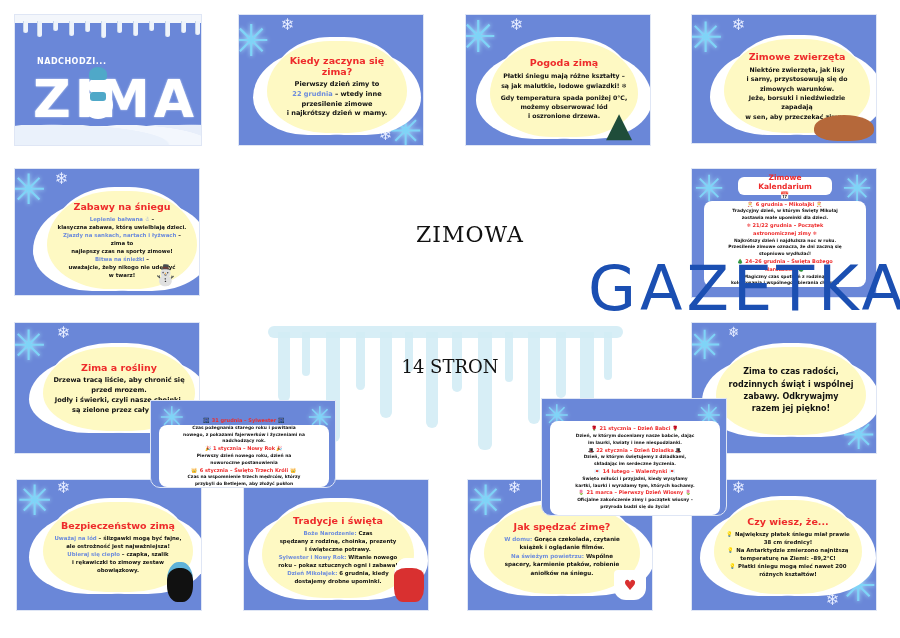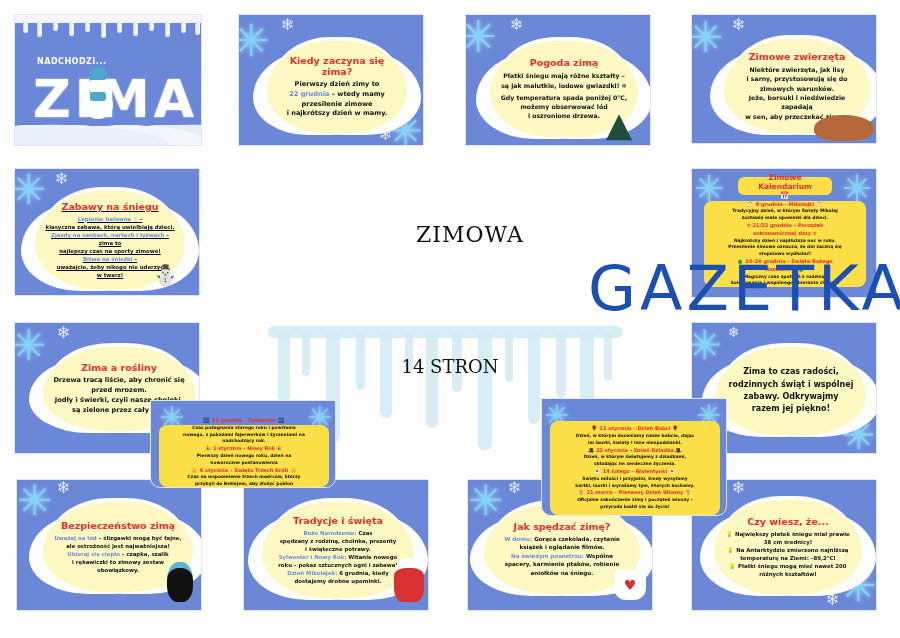--- a/index.html
+++ b/index.html
@@ -37,21 +37,21 @@
     border-radius: 45% 45% 42% 42% / 55% 55% 45% 45%;
     box-shadow:
       -18px 6px 0 -4px #fff,
       18px 6px 0 -4px #fff,
       0 -10px 0 -6px #fff;
     display: flex; flex-direction: column; align-items: center; justify-content: center;
     text-align: center;
     padding: 6px 10px;
   }
   .panel {
-    position: absolute; background: #fde047; border-radius: 8px;
+    position: absolute; background: #ffffff; border-radius: 8px;
     display: flex; flex-direction: column; align-items: center; justify-content: center;
     text-align: center; padding: 4px 24px;
   }
   .ttl { color: #ee2b2b; font-weight: bold; font-size: 9.5px; margin-bottom: 3px; font-family: "DejaVu Sans", sans-serif; }
   .txt { color: #111; font-weight: bold; font-size: 6.6px; line-height: 1.5; font-family: "DejaVu Sans", sans-serif; }
   .txt.sm { font-size: 4.4px; line-height: 1.55; }
   .hl { color: #6d8cdc; }
   .cal-red { color: #ee2b2b; font-size: 5px; font-weight: bold; }
 
   
@@ -121,21 +121,21 @@
 <div class="card" id="card-kiedy" style="left:238px;top:14px;width:186px;height:132px;">
   <div class="stars"></div>
   <div class="flake" style="left:-6px;top:4px;font-size:44px">✳</div>
   <div class="flake pale" style="left:42px;top:2px;font-size:16px">❄</div>
   <div class="flake" style="left:150px;top:96px;font-size:40px">✳</div>
   <div class="flake pale" style="left:140px;top:112px;font-size:16px">❄</div>
   <div class="cloud" style="left:28px;top:26px;width:140px;height:92px;">
     <div class="ttl">Kiedy zaczyna się zima?</div>
     <div class="txt">
       <div>Pierwszy dzień zimy to</div>
-      <div><span class="hl">22 grudnia</span><span> – wtedy mamy</span></div>
+      <div><span class="hl">22 grudnia</span><span> – wtedy inne</span></div>
       <div>przesilenie zimowe</div>
       <div>i najkrótszy dzień w mamy.</div>
     </div>
   </div>
 </div>
 
 <div class="card" id="card-pogoda" style="left:465px;top:14px;width:186px;height:132px;">
   <div class="stars"></div>
   <div class="flake" style="left:-6px;top:0px;font-size:44px">✳</div>
   <div class="flake pale" style="left:44px;top:2px;font-size:16px">❄</div>
@@ -167,21 +167,21 @@
       <div>w sen, aby przeczekać zimno.</div>
     </div>
   </div>
   <div class="deco" style="left:122px;top:100px;width:60px;height:26px;background:#b5683a;border-radius:50% 50% 40% 40%;"></div>
 </div>
 
 <div class="card" id="card-zabawy" style="left:14px;top:168px;width:186px;height:128px;">
   <div class="stars"></div>
   <div class="flake" style="left:-4px;top:0px;font-size:42px">✳</div>
   <div class="flake pale" style="left:40px;top:2px;font-size:16px">❄</div>
-  <div class="cloud" style="left:20px;top:22px;width:150px;height:98px;text-decoration:underline;">
+  <div class="cloud" style="left:32px;top:22px;width:150px;height:98px;">
     <div class="ttl">Zabawy na śniegu</div>
     <div class="txt" style="font-size:5.4px">
       <div><span class="hl">Lepienie bałwana ☃</span><span> –</span></div>
       <div>klasyczna zabawa, którą uwielbiają dzieci.</div>
       <div><span class="hl">Zjazdy na sankach, nartach i łyżwach</span><span> – zima to</span></div>
       <div>najlepszy czas na sporty zimowe!</div>
       <div><span class="hl">Bitwa na śnieżki</span><span> –</span></div>
       <div>uważajcie, żeby nikogo nie uderzyć</div>
       <div>w twarz!</div>
     </div>

